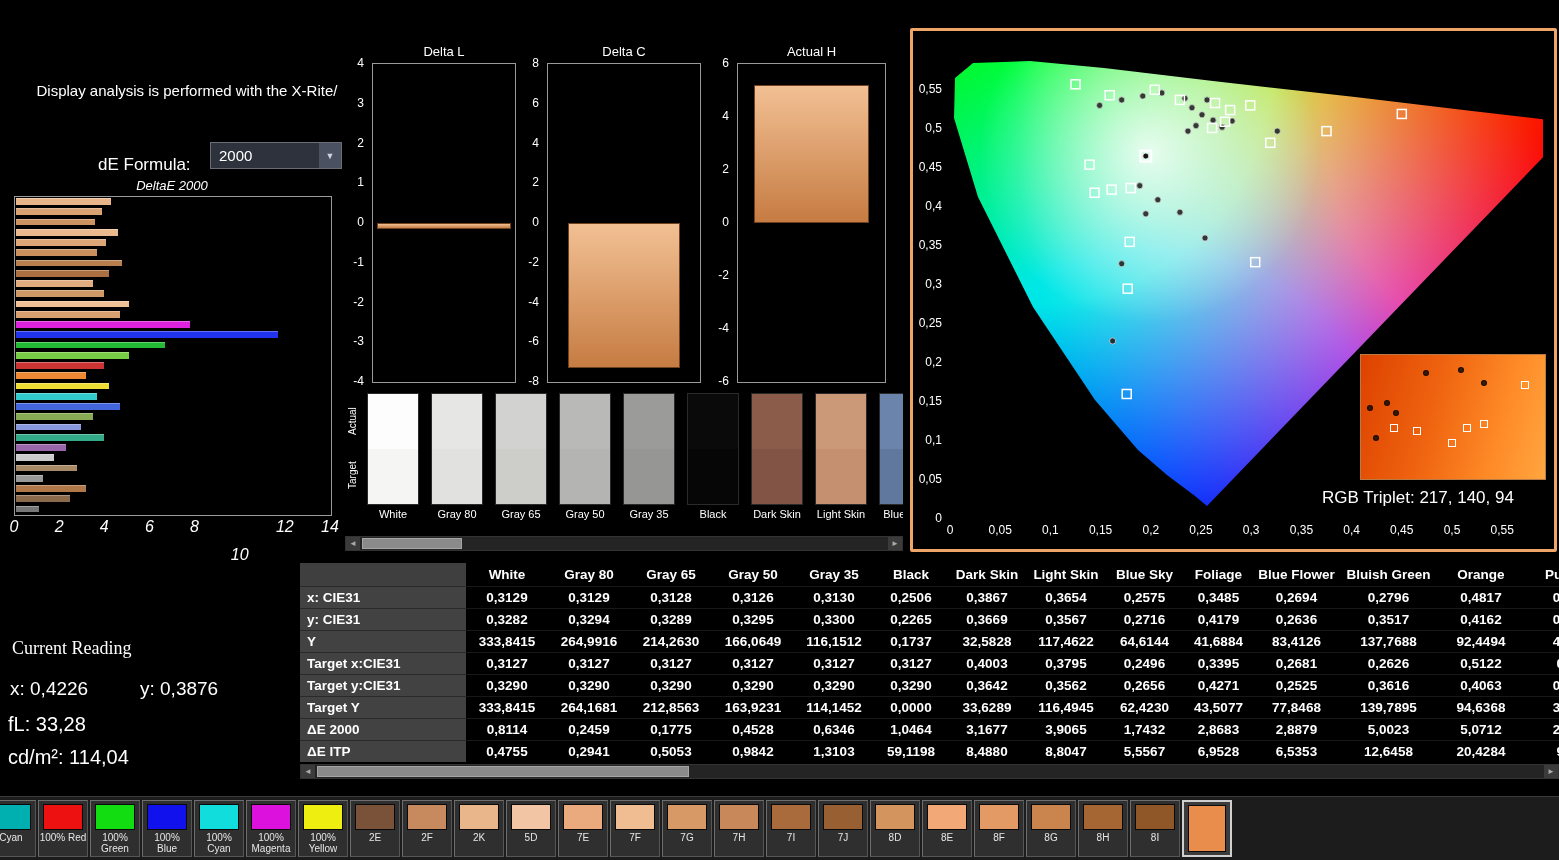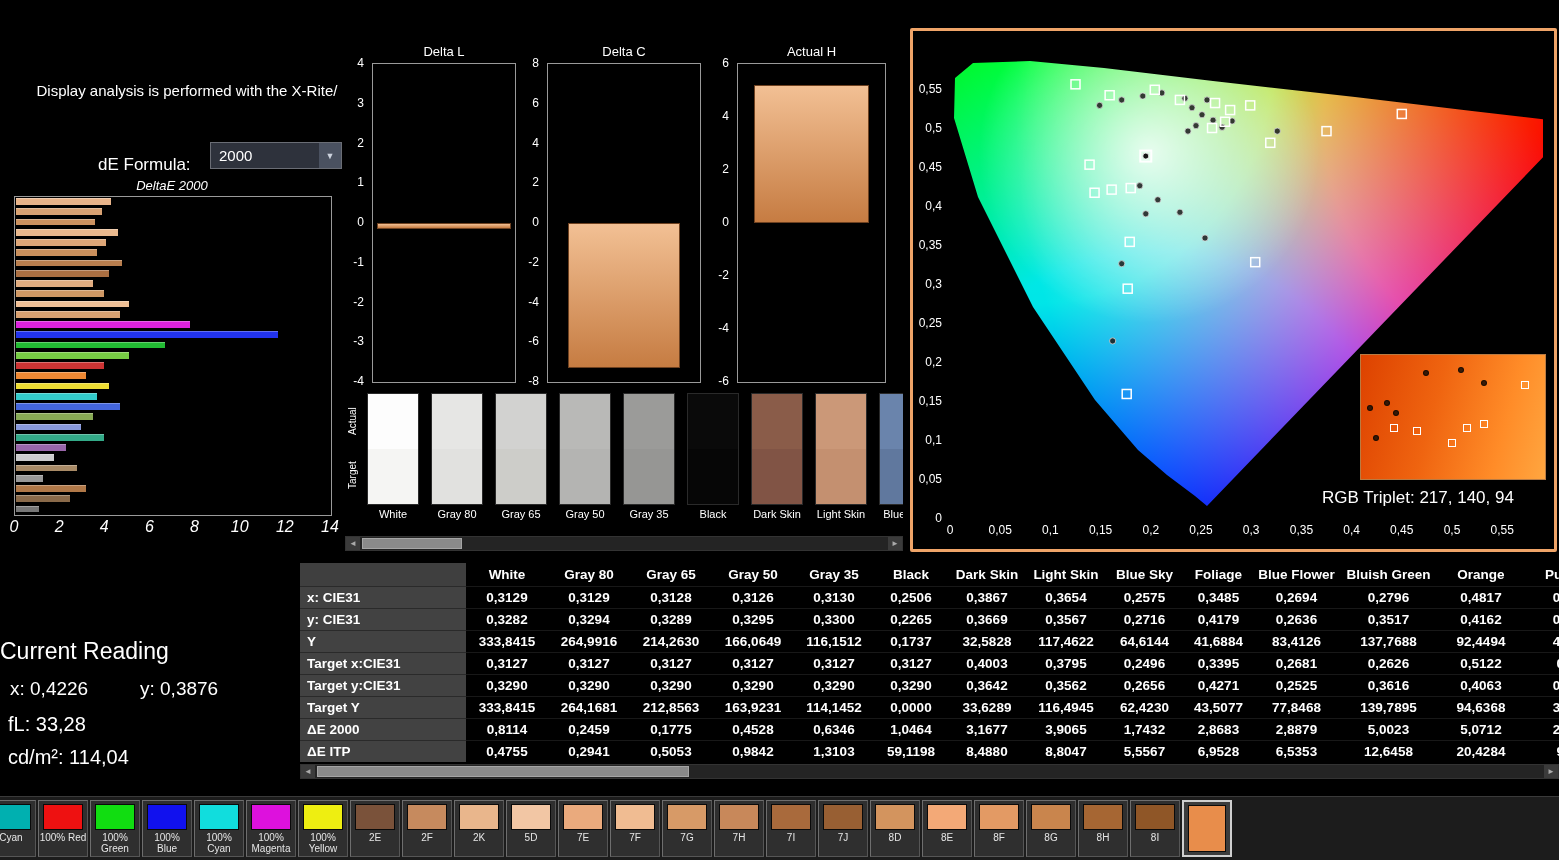--- a/index.html
+++ b/index.html
@@ -72,21 +72,21 @@
   .cie-yticks{position:absolute;left:2px;top:24px;width:31px;height:463px;}
   #cie-inset{position:absolute;left:447px;top:323px;width:186px;height:126px;border:1px solid #b97b43;box-sizing:border-box;
              background:linear-gradient(105deg,#dd4200 0%,#ef6410 40%,#ff8c28 75%,#ffa640 100%);}
   .inset-sq{position:absolute;width:8px;height:8px;border:1.5px solid #fff;box-sizing:border-box;}
   .inset-dot{position:absolute;width:6px;height:6px;border-radius:50%;background:rgba(35,18,5,0.9);border:1px solid rgba(0,0,0,0.6);box-sizing:border-box;}
   .rgb-triplet{position:absolute;left:355px;top:457px;width:300px;text-align:center;font-size:17px;}
 
   
   .avg-line{position:absolute;left:30px;top:556px;width:245px;text-align:center;font-size:25px;}
   .max-line{position:absolute;left:30px;top:589px;width:245px;text-align:center;font-size:25px;}
-  .cur-title{position:absolute;left:0;top:638px;font-size:23px;}
+  .cur-title{position:absolute;left:12px;top:638px;font-size:18px;font-family:Liberation Serif, serif;}
   .cur-x{position:absolute;left:10px;top:678px;font-size:19px;}
   .cur-y{position:absolute;left:140px;top:678px;font-size:19px;text-align:right;}
   .cur-fl{position:absolute;left:8px;top:713px;font-size:20px;}
   .cur-cd{position:absolute;left:8px;top:746px;font-size:20px;}
 
   
   #table-wrap{position:absolute;left:300px;top:563px;width:1259px;height:201px;overflow:hidden;}
   #table-wrap table{border-collapse:collapse;table-layout:fixed;width:1308px;}
   #table-wrap th{font-size:13.5px;font-weight:bold;height:23px;text-align:center;color:#fff;background:#000;padding:0;overflow:hidden;white-space:nowrap;}
   #table-wrap th.corner{background:#3f3f3f;}
@@ -150,21 +150,21 @@
         <div class="hbar" style="top: 288.226px; height: 5.75806px; width: 69.9714px; background: rgb(176, 120, 72); border-top: 1px solid rgba(255, 255, 255, 0.3);"></div>
         <div class="hbar" style="top: 298.484px; height: 5.75806px; width: 54.1714px; background: rgb(138, 106, 74); border-top: 1px solid rgba(255, 255, 255, 0.3);"></div>
         <div class="hbar" style="top: 308.742px; height: 5.75806px; width: 22.5714px; background: rgb(119, 119, 119); border-top: 1px solid rgba(255, 255, 255, 0.3);"></div>
       </div>
     <div id="deltae-xticks">
         <span style="left: -8px;">0</span>
         <span style="left: 37.1429px;">2</span>
         <span style="left: 82.2857px;">4</span>
         <span style="left: 127.429px;">6</span>
         <span style="left: 172.571px;">8</span>
-        <span style="left: 217.714px;">10</span>
+        <span style="left: 217.714px; margin-top: 28px;">10</span>
         <span style="left: 262.857px;">12</span>
         <span style="left: 308px;">14</span>
       </div>
   </div>
 
   <div class="delta-wrap" id="dw-l">
     <div class="chart-title">Delta L</div>
     <div class="ylabels">
         <span style="top: -7px;">4</span>
         <span style="top: 32.75px;">3</span>

